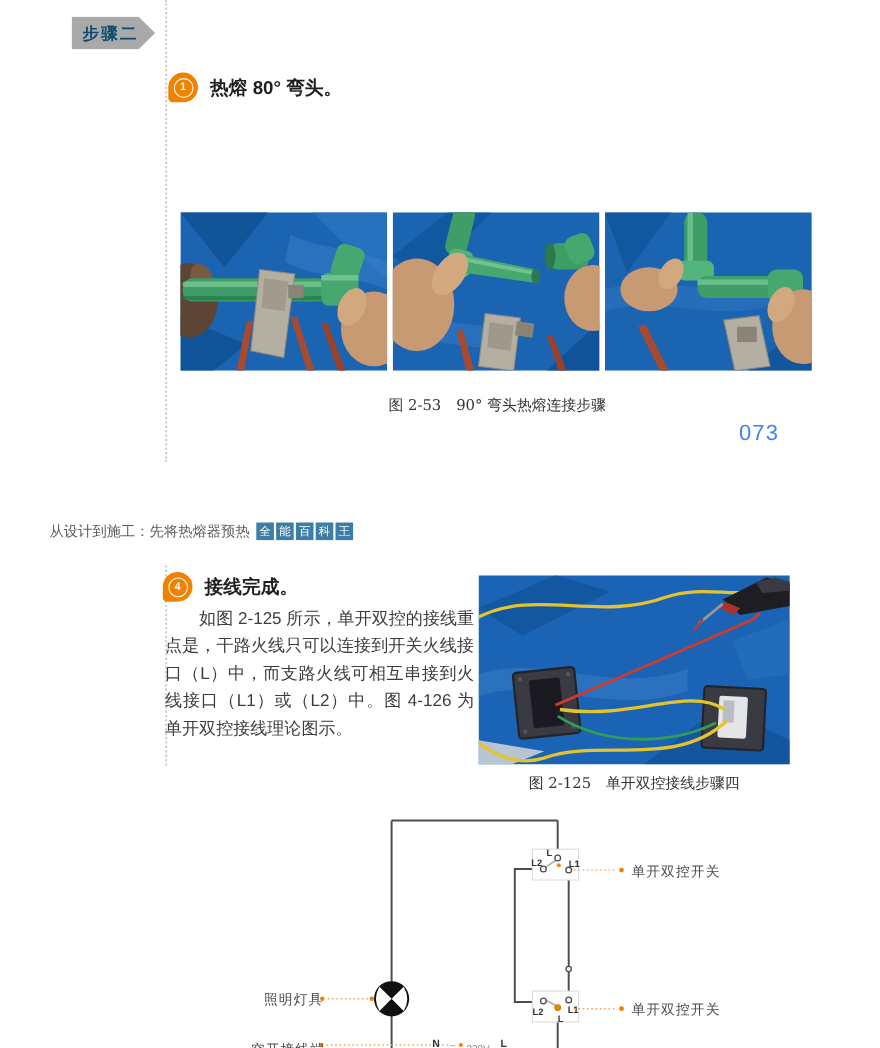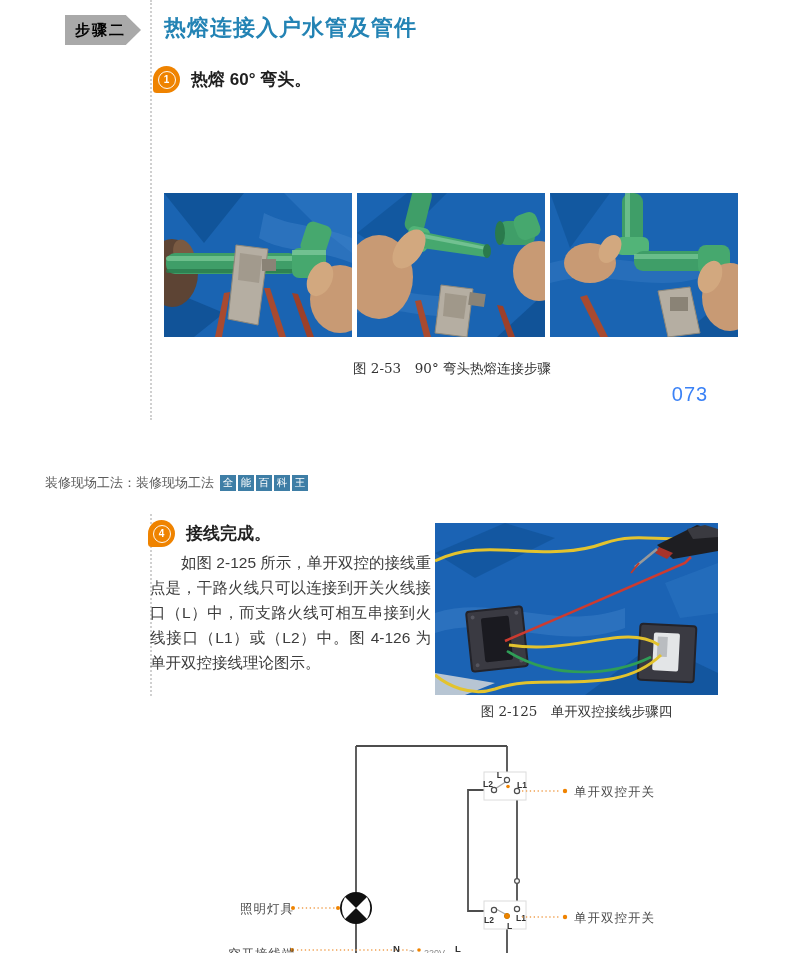--- a/index.html
+++ b/index.html
@@ -1,21 +1,21 @@
 <!DOCTYPE html>
 <html><head>
 <meta charset="utf-8">
 <style>
   html,body{margin:0;padding:0;background:#fff;}
   .page{position:relative;width:800px;height:953px;background:#ffffff;overflow:hidden;
         font-family:"Liberation Sans","DejaVu Sans",sans-serif;color:#2b2b2b;}
   .abs{position:absolute;}
 
   
-  .step-badge{left:65px;top:15px;width:76px;height:30px;background:#a9a9a9;color:#000000;
+  .step-badge{left:65px;top:15px;width:76px;height:30px;background:#a9a9a9;color:#0c4a6e;
     font-weight:bold;font-size:15px;letter-spacing:2px;display:flex;align-items:center;
     padding-left:10px;box-sizing:border-box;
     clip-path:polygon(0 0,80% 0,100% 50%,80% 100%,0 100%);}
   .vdot{width:0;border-left:2px dotted #d0d0d0;}
   .dl1{left:150px;top:0;height:420px;}
   .dl2{left:150px;top:514px;height:182px;}
   .page-title{left:164px;top:13px;font-size:22px;font-weight:bold;color:#2383b4;letter-spacing:1px;}
   .item{display:flex;align-items:center;gap:11px;}
   .item1{left:153px;top:66px;}
   .item4{left:148px;top:520px;}
@@ -49,27 +49,26 @@
   .dterm{font-size:9.5px;font-weight:bold;fill:#333;font-family:"Liberation Sans",sans-serif;}
   .dsmall{font-size:9px;fill:#8a8a8a;font-family:"Liberation Sans",sans-serif;}
 </style>
 </head>
 <body>
 
 <div class="page">
 
   <div class="abs step-badge">步骤二</div>
   <div class="abs vdot dl1"></div>
-  <div class="abs page-title">热熔连接入户水管及管件</div>
 
   <div class="abs item item1">
     <span class="num-badge">
       <span class="num-ring">1</span>
     </span>
-    <span class="item-title">热熔 60° 弯头。</span>
+    <span class="item-title">热熔 80° 弯头。</span>
   </div>
 
 
   <div class="abs photo-row">
 
     <svg class="photo" width="188" height="144" viewBox="0 0 188 144">
       <rect width="188" height="144" fill="#1a64b2"></rect>
       <path d="M0,0 L80,0 L40,50 Z" fill="#0d4f92" opacity=".75"></path>
       <path d="M120,0 L188,0 L188,60 L150,30 Z" fill="#2e78c4" opacity=".6"></path>
       <path d="M0,95 L60,120 L30,144 L0,144 Z" fill="#0c4a8a" opacity=".65"></path>
@@ -133,21 +132,21 @@
       <polygon points="108,98 140,94 150,140 118,144" fill="#b5aea2" stroke="#8f887a" stroke-width="1"></polygon>
       <rect x="120" y="104" width="18" height="14" fill="#8a8376"></rect>
       <polygon points="30,104 37,102 58,144 50,144" fill="#a84a30"></polygon>
     </svg>
   </div>
 
   <div class="abs caption cap1">图 2-53　90° 弯头热熔连接步骤</div>
   <div class="abs page-number">073</div>
 
   <div class="abs running-header">
-    <span>装修现场工法：装修现场工法</span>
+    <span>从设计到施工：先将热熔器预热</span>
     <span class="hbadges">
       <span class="hbadge">全</span>
       <span class="hbadge">能</span>
       <span class="hbadge">百</span>
       <span class="hbadge">科</span>
       <span class="hbadge">王</span>
     </span>
   </div>
 
   <div class="abs vdot dl2"></div>

